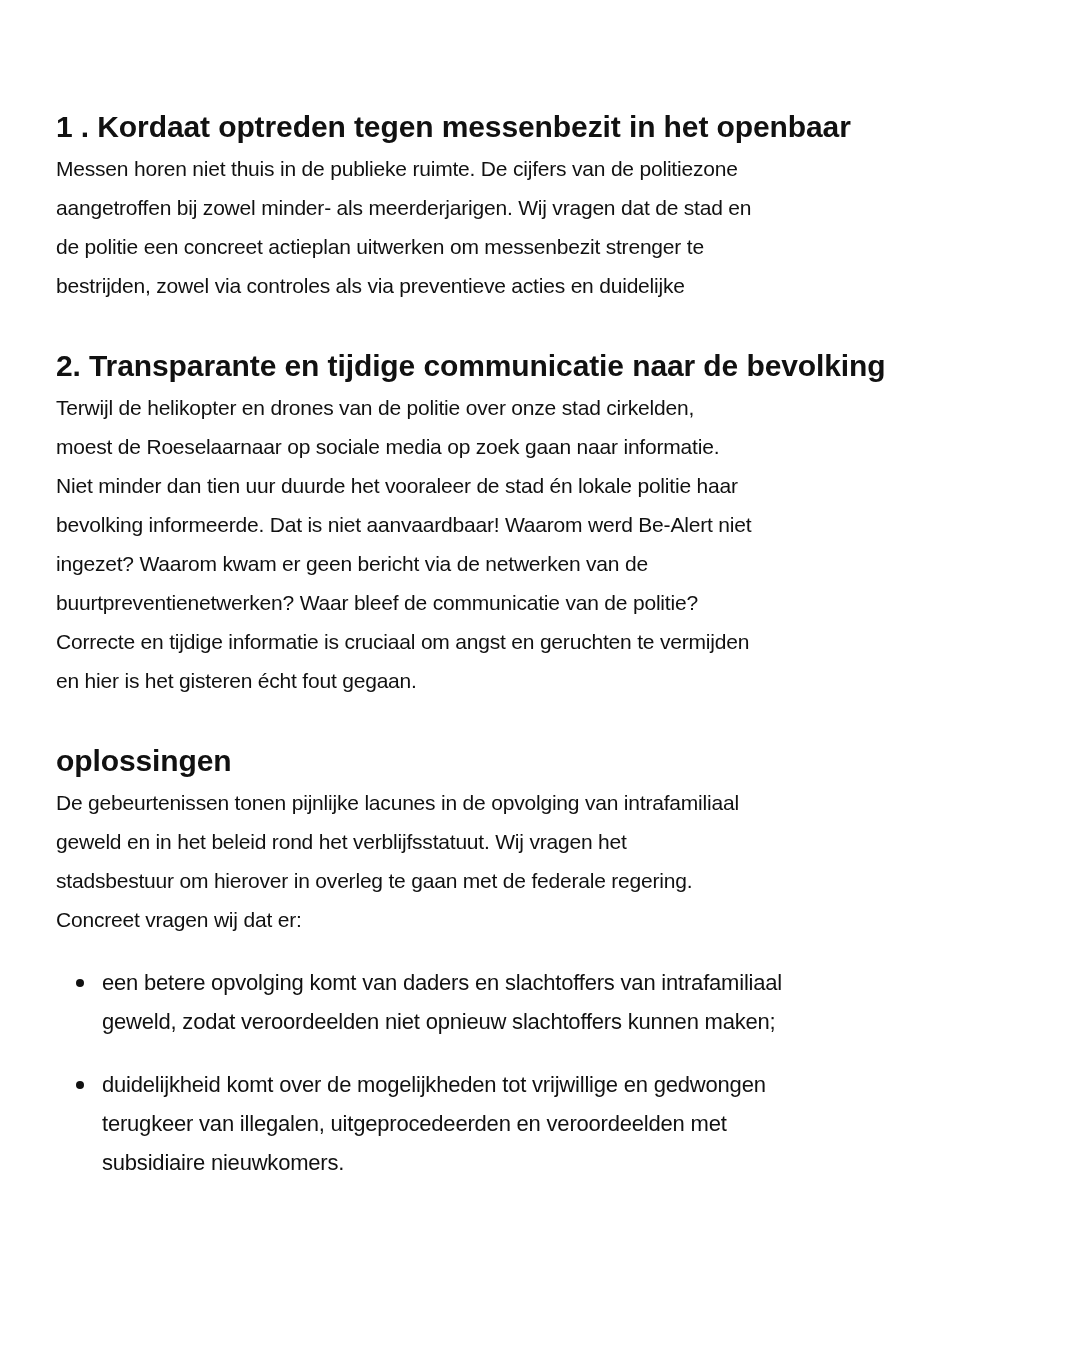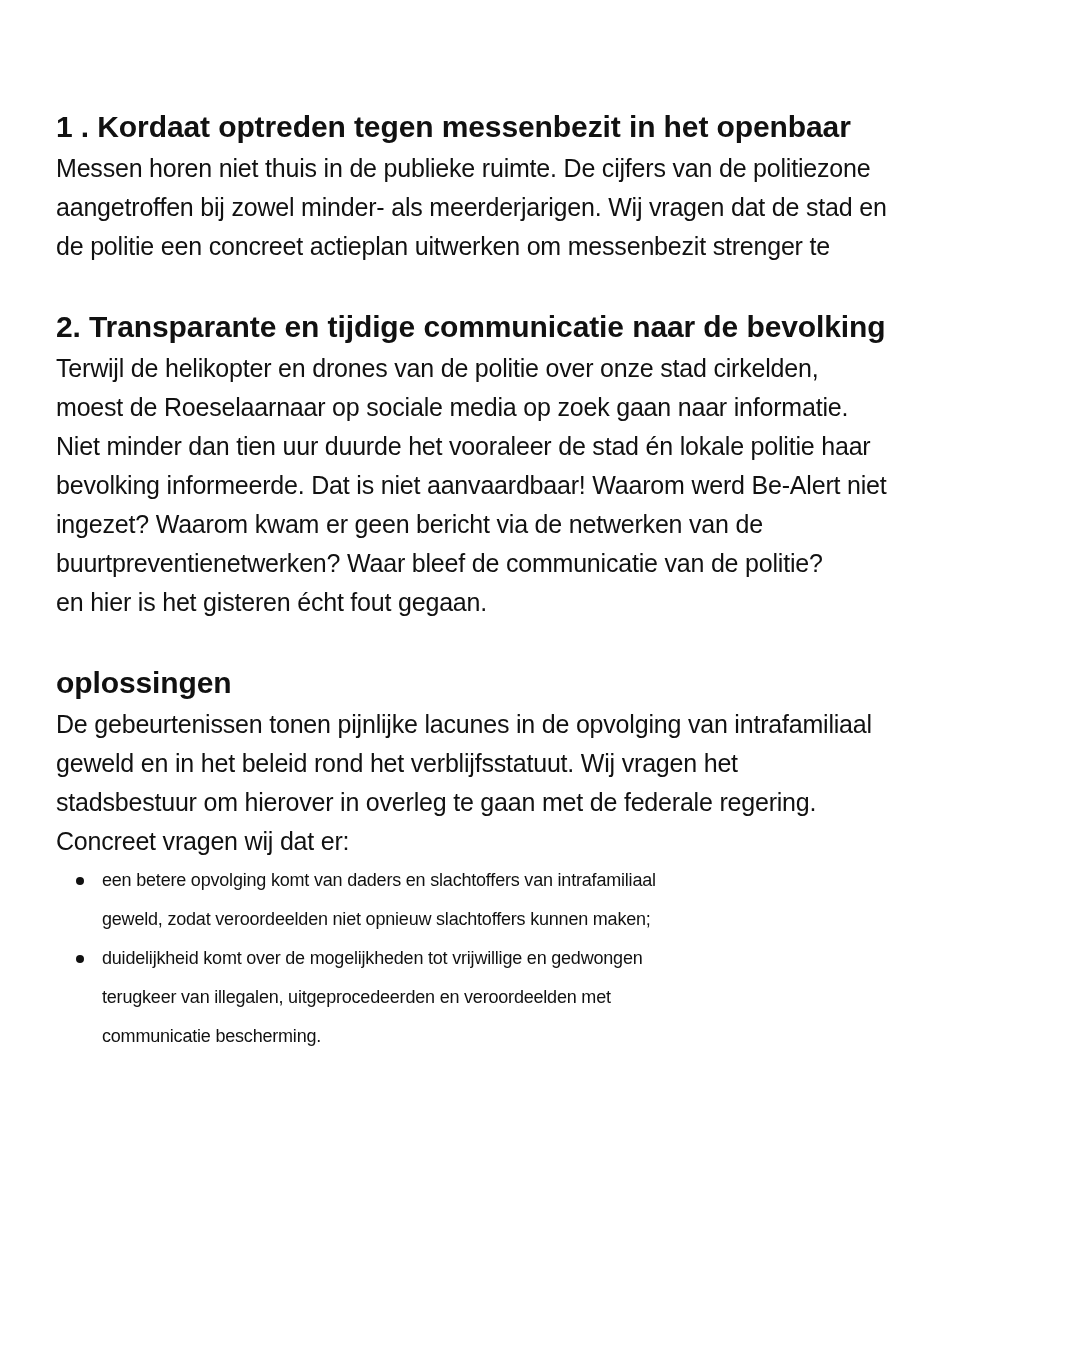--- a/index.html
+++ b/index.html
@@ -8,55 +8,57 @@
       color: #111111;
       font-family: "Liberation Sans", "DejaVu Sans", sans-serif;
     }
     .page { position: absolute; left: 56px; top: 104px; width: 960px; }
     .section { margin-bottom: 38px; }
     .heading {
       font-weight: bold; font-size: 30px; line-height: 45px;
       margin: 0; letter-spacing: -0.1px;
     }
     .body-text {
-      font-size: 25px; line-height: 39px; margin: 0;
+      font-size: 21px; line-height: 39px; margin: 0;
       letter-spacing: -0.2px;
     }
     .body-text .line { display: block; white-space: nowrap; }
     ul.bullets { margin: 0; padding: 0 0 0 46px; list-style: none; }
-    ul.bullets li { position: relative; font-size: 18px; line-height: 39px; letter-spacing: -0.2px; }
+    ul.bullets li { position: relative; font-size: 22px; line-height: 39px; letter-spacing: -0.2px; margin-top: 24px; }
     ul.bullets li .dot {
       position: absolute; left: -26px; top: 16px; width: 8px; height: 8px;
       border-radius: 50%; background: #111111;
     }
     ul.bullets li .line { display: block; white-space: nowrap; }
   </style>
 </head>
 <body>
 
 <div class="page">
 
   <div class="section">
     <h2 class="heading">1 . Kordaat optreden tegen messenbezit in het openbaar</h2>
     <p class="body-text">
       <span class="line">Messen horen niet thuis in de publieke ruimte. De cijfers van de politiezone</span>
       <span class="line">aangetroffen bij zowel minder- als meerderjarigen. Wij vragen dat de stad en</span>
       <span class="line">de politie een concreet actieplan uitwerken om messenbezit strenger te</span>
+      <span class="line">bestrijden, zowel via controles als via preventieve acties en duidelijke</span>
     </p>
   </div>
 
   <div class="section">
     <h2 class="heading">2. Transparante en tijdige communicatie naar de bevolking</h2>
     <p class="body-text">
       <span class="line">Terwijl de helikopter en drones van de politie over onze stad cirkelden,</span>
       <span class="line">moest de Roeselaarnaar op sociale media op zoek gaan naar informatie.</span>
       <span class="line">Niet minder dan tien uur duurde het vooraleer de stad én lokale politie haar</span>
       <span class="line">bevolking informeerde. Dat is niet aanvaardbaar! Waarom werd Be-Alert niet</span>
       <span class="line">ingezet? Waarom kwam er geen bericht via de netwerken van de</span>
       <span class="line">buurtpreventienetwerken? Waar bleef de communicatie van de politie?</span>
+      <span class="line">Correcte en tijdige informatie is cruciaal om angst en geruchten te vermijden</span>
       <span class="line">en hier is het gisteren écht fout gegaan.</span>
     </p>
   </div>
 
   <div class="section">
     <h2 class="heading">
       <span style="display:block">oplossingen</span>
     </h2>
     <p class="body-text">
       <span class="line">De gebeurtenissen tonen pijnlijke lacunes in de opvolging van intrafamiliaal</span>
@@ -67,18 +69,18 @@
     <ul class="bullets">
       <li>
         <span class="dot"></span>
         <span class="line">een betere opvolging komt van daders en slachtoffers van intrafamiliaal</span>
         <span class="line">geweld, zodat veroordeelden niet opnieuw slachtoffers kunnen maken;</span>
       </li>
       <li>
         <span class="dot"></span>
         <span class="line">duidelijkheid komt over de mogelijkheden tot vrijwillige en gedwongen</span>
         <span class="line">terugkeer van illegalen, uitgeprocedeerden en veroordeelden met</span>
-        <span class="line">communicatie bescherming.</span>
+        <span class="line">subsidiaire nieuwkomers.</span>
       </li>
     </ul>
   </div>
 
 </div>
 
 </body></html>

